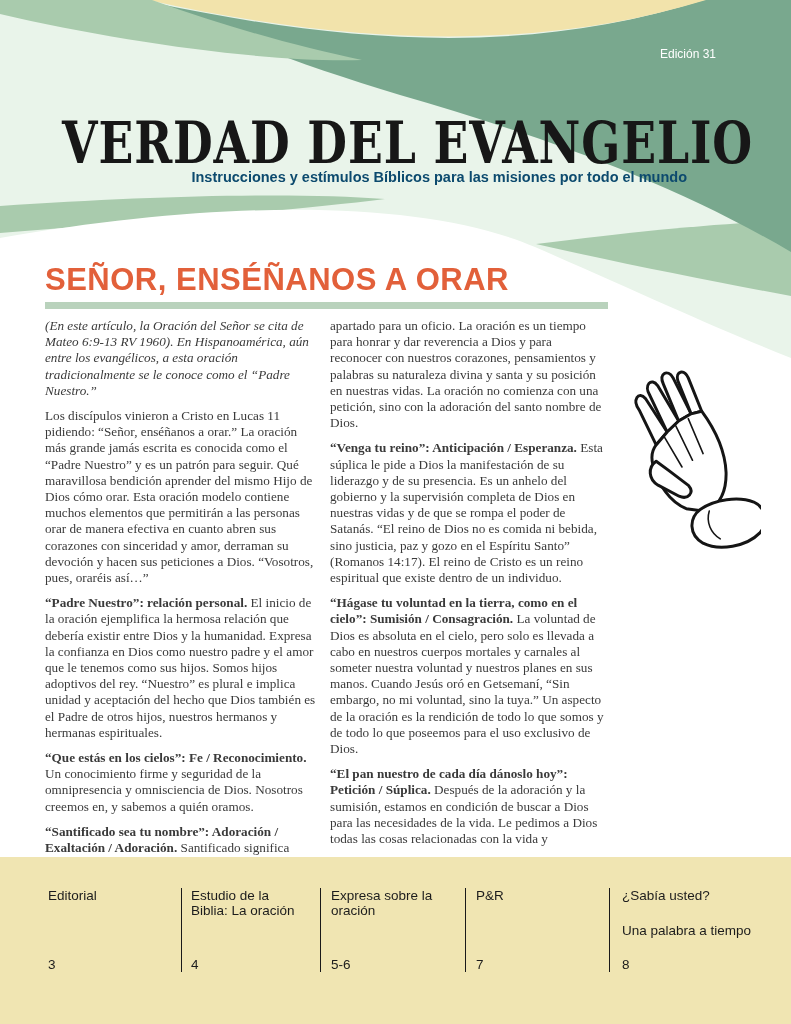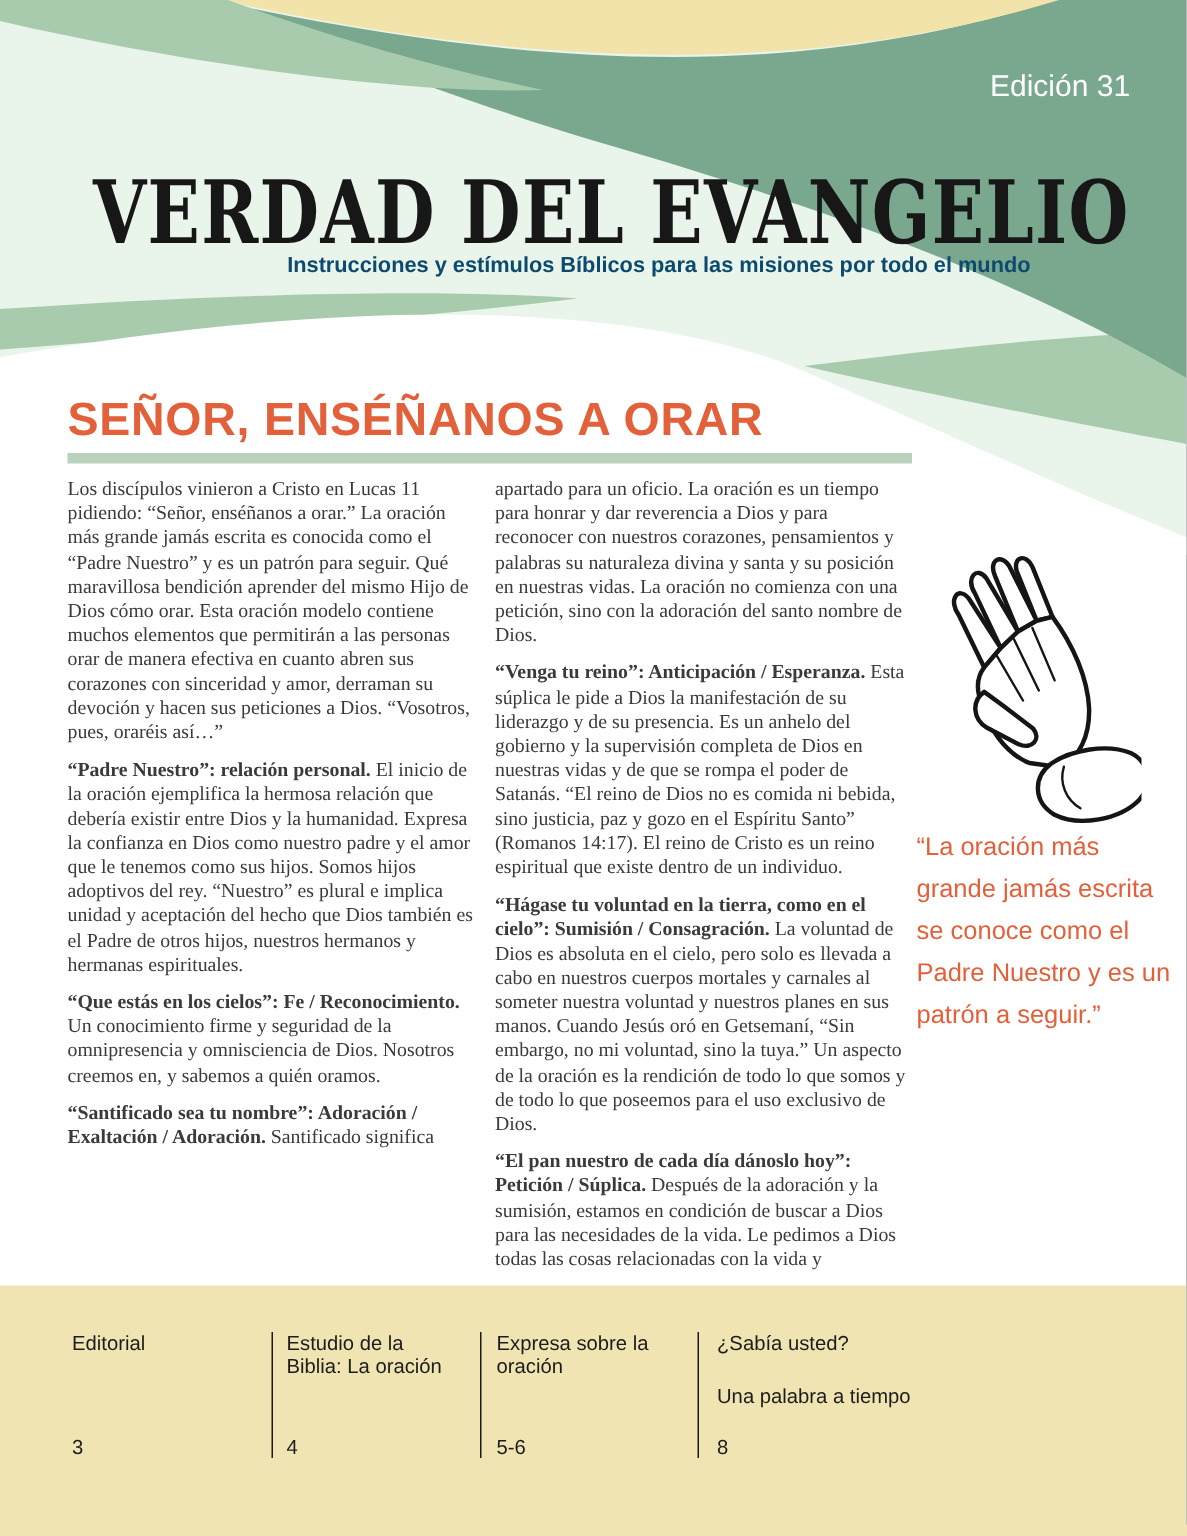--- a/index.html
+++ b/index.html
@@ -5,21 +5,21 @@
   html,body{margin:0;padding:0;background:#888;}
   #page{
     position:relative;width:791px;height:1024px;background:#ffffff;
     margin:0 auto;overflow:hidden;
     font-family:"Liberation Serif",serif;color:#3a3a3a;
   }
   
   #header-art{position:absolute;top:0;left:0;}
   .edition{
     position:absolute;left:660px;top:47px;
-    font-family:"Liberation Sans",sans-serif;font-size:20px;color:#ffffff;
+    font-family:"Liberation Sans",sans-serif;font-size:12px;color:#ffffff;
   }
   .masthead-title{
     position:absolute;left:62px;top:108px;width:700px;
     font-family:"DejaVu Serif",serif;font-size:52px;font-weight:600;
     color:#171717;letter-spacing:1px;white-space:nowrap;
     transform:scale(0.88,1.12);transform-origin:left top;
   }
   .masthead-subtitle{
     position:absolute;left:63px;top:169px;width:624px;text-align:right;
     font-family:"Liberation Sans",sans-serif;font-size:14.5px;font-weight:700;color:#0c4a6e;
@@ -93,20 +93,21 @@
 
   <div class="edition">Edición 31</div>
 
   <div class="masthead-title">VERDAD DEL EVANGELIO</div>
   <div class="masthead-subtitle">Instrucciones y estímulos Bíblicos para las misiones por todo el mundo</div>
 
   <div class="article-heading">SEÑOR, ENSÉÑANOS A ORAR</div>
   <div class="heading-rule"></div>
 
   <div id="col1" class="col">
+    <p class="para intro"><span>(En este artículo, la Oración del Señor se cita de Mateo 6:9-13 RV 1960). En Hispanoamérica, aún entre los evangélicos, a esta oración tradicionalmente se le conoce como el “Padre Nuestro.”</span></p>
     <p class="para"><span>Los discípulos vinieron a Cristo en Lucas 11 pidiendo: “Señor, enséñanos a orar.” La oración más grande jamás escrita es conocida como el “Padre Nuestro” y es un patrón para seguir. Qué maravillosa bendición aprender del mismo Hijo de Dios cómo orar. Esta oración modelo contiene muchos elementos que permitirán a las personas orar de manera efectiva en cuanto abren sus corazones con sinceridad y amor, derraman su devoción y hacen sus peticiones a Dios. “Vosotros, pues, oraréis así…”</span></p>
     <p class="para"><b>“Padre Nuestro”: relación personal.</b><span> El inicio de la oración ejemplifica la hermosa relación que debería existir entre Dios y la humanidad. Expresa la confianza en Dios como nuestro padre y el amor que le tenemos como sus hijos. Somos hijos adoptivos del rey. “Nuestro” es plural e implica unidad y aceptación del hecho que Dios también es el Padre de otros hijos, nuestros hermanos y hermanas espirituales.</span></p>
     <p class="para"><b>“Que estás en los cielos”: Fe / Reconocimiento.</b><span> Un conocimiento firme y seguridad de la omnipresencia y omnisciencia de Dios. Nosotros creemos en, y sabemos a quién oramos.</span></p>
     <p class="para"><b>“Santificado sea tu nombre”: Adoración / Exaltación / Adoración.</b><span> Santificado significa</span></p>
   </div>
 
   <div id="col2" class="col">
     <p class="para"><span>apartado para un oficio. La oración es un tiempo para honrar y dar reverencia a Dios y para reconocer con nuestros corazones, pensamientos y palabras su naturaleza divina y santa y su posición en nuestras vidas. La oración no comienza con una petición, sino con la adoración del santo nombre de Dios.</span></p>
     <p class="para"><b>“Venga tu reino”: Anticipación / Esperanza.</b><span> Esta súplica le pide a Dios la manifestación de su liderazgo y de su presencia. Es un anhelo del gobierno y la supervisión completa de Dios en nuestras vidas y de que se rompa el poder de Satanás. “El reino de Dios no es comida ni bebida, sino justicia, paz y gozo en el Espíritu Santo” (Romanos 14:17). El reino de Cristo es un reino espiritual que existe dentro de un individuo.</span></p>
     <p class="para"><b>“Hágase tu voluntad en la tierra, como en el cielo”: Sumisión / Consagración.</b><span> La voluntad de Dios es absoluta en el cielo, pero solo es llevada a cabo en nuestros cuerpos mortales y carnales al someter nuestra voluntad y nuestros planes en sus manos. Cuando Jesús oró en Getsemaní, “Sin embargo, no mi voluntad, sino la tuya.” Un aspecto de la oración es la rendición de todo lo que somos y de todo lo que poseemos para el uso exclusivo de Dios.</span></p>
@@ -123,35 +124,38 @@
       <path d="M60,72 L74,62 L88,54 L102,50 L113,50 C122,72 126,96 122,116 C118,134 108,146 94,150 L74,142 C60,132 52,112 52,90 C52,82 55,76 60,72 Z"></path>
       <path d="M56,88 C46,92 44,104 52,112 L70,128 C78,134 86,128 82,120 L66,100 Z"></path>
       <path d="M70,66 L80,100" fill="none" stroke-width="1.6"></path>
       <path d="M84,58 L92,96" fill="none" stroke-width="1.6"></path>
       <path d="M98,54 L104,92" fill="none" stroke-width="1.6"></path>
       <path d="M88,146 C74,152 70,168 82,180 C96,192 124,194 140,184 C152,176 152,160 142,152 C128,142 104,140 88,146 Z"></path>
       <path d="M96,150 C90,160 92,172 100,180" fill="none" stroke-width="1.6"></path>
     </g>
   </svg>
 
-  <div class="pull-quote">“La oración más grande jamás escrita se conoce como el Padre Nuestro y es un patrón a seguir.”</div>
 
   <div id="footer">
     <div id="fc1" class="f-col">
       <span class="f-label">Editorial</span>
       <span class="f-page">3</span>
     </div>
     <div id="fc2" class="f-col bordered">
       <span class="f-label">Estudio de la Biblia: La oración</span>
       <span class="f-page">4</span>
     </div>
     <div id="fc3" class="f-col bordered">
       <span class="f-label">Expresa sobre la oración</span>
       <span class="f-page">5-6</span>
     </div>
+    <div id="fc4" class="f-col bordered">
+      <span class="f-label">P&amp;R</span>
+      <span class="f-page">7</span>
+    </div>
     <div id="fc5" class="f-col bordered">
       <span class="f-label">¿Sabía usted?</span>
       <span class="f-label">Una palabra a tiempo</span>
       <span class="f-page">8</span>
     </div>
   </div>
 
 </div>
 
 </body></html>

